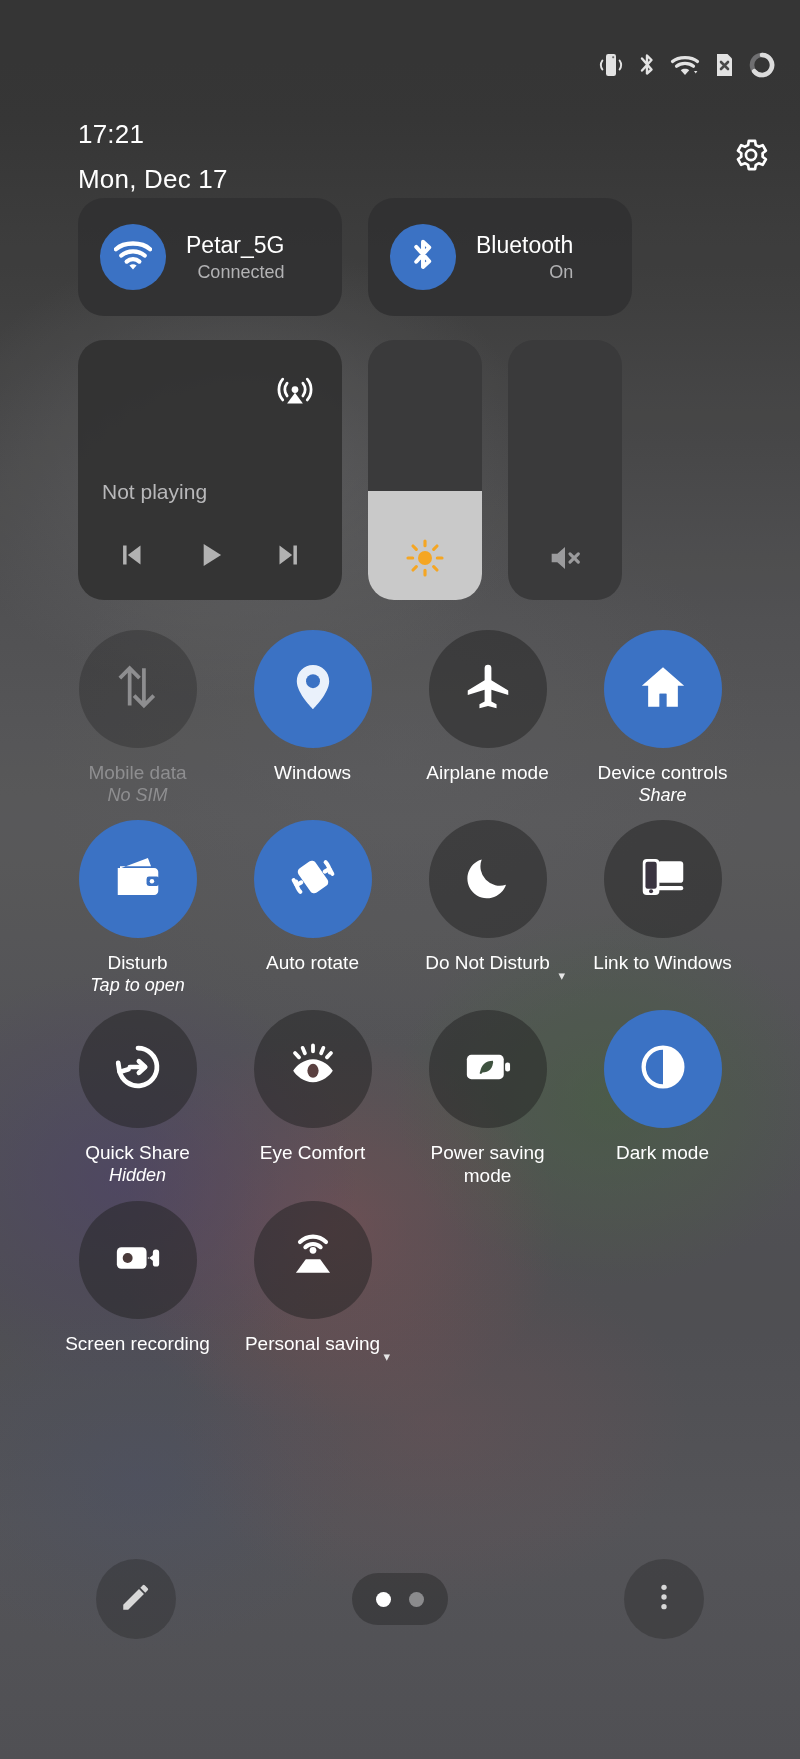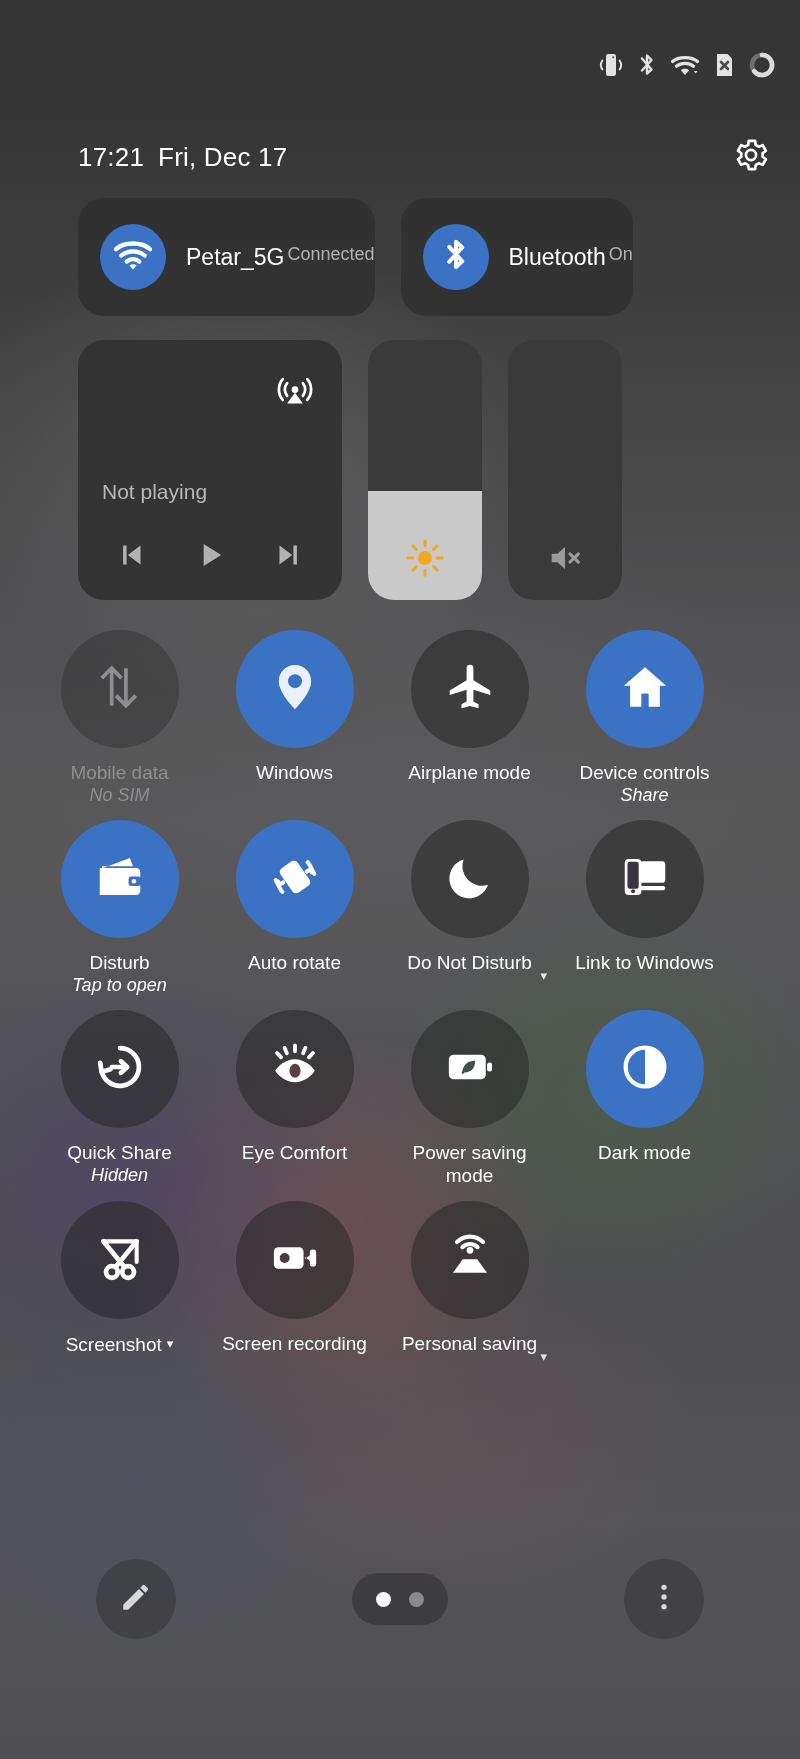--- a/index.html
+++ b/index.html
@@ -39,42 +39,42 @@
     display: flex; align-items: center; justify-content: flex-end;
     padding-right: 24px; gap: 12px;
   }
   .sb-icon { display: flex; align-items: center; justify-content: center; }
 
   
   #header {
     position: absolute; top: 128px; left: 0; right: 0; height: 58px;
     display: flex; align-items: center; padding: 0 26px 0 78px;
   }
-  #clock-wrap { display: flex; align-items: baseline; gap: 14px; }
+  #clock-wrap { display: flex; align-items: baseline; gap: 14px; flex-direction: column; }
   #clock-time, #clock-date {
     color: #ffffff; font-size: 26px; letter-spacing: .2px;
   }
   #header-spacer { flex: 1; }
   #settings-btn { width: 46px; height: 46px; display:flex; align-items:center; justify-content:center; cursor:pointer; }
 
   
   #conn-row {
     position: absolute; top: 198px; left: 78px; width: 554px; height: 118px;
     display: flex; gap: 26px;
   }
   .conn-card {
     flex: 1; border-radius: 26px; background: rgba(49,49,50,0.92);
     display: flex; align-items: center; padding-left: 22px; gap: 20px; cursor: pointer;
   }
   .conn-circle {
     width: 66px; height: 66px; border-radius: 50%;
     background: #3b72c4; display: flex; align-items: center; justify-content: center;
     flex: 0 0 66px;
   }
-  .conn-text { display: flex; flex-direction: row; gap: 3px; overflow: hidden; }
+  .conn-text { display: flex; flex-direction: column; gap: 3px; overflow: hidden; align-items: flex-end; }
   .conn-title { color: #fff; font-size: 23px; white-space: nowrap; }
   .conn-sub { color: #b2b2b4; font-size: 18px; white-space: nowrap; }
 
   
   #media-row {
     position: absolute; top: 340px; left: 78px; width: 554px; height: 260px;
     display: flex; gap: 26px;
   }
   #media-card {
     width: 264px; border-radius: 26px; background: rgba(49,49,50,0.93);
@@ -99,21 +99,21 @@
     position: absolute; left: 0; right: 0; bottom: 0;
     background: #c9c9c9;
   }
   .slider-glyph {
     position: absolute; left: 0; right: 0; bottom: 22px;
     display: flex; align-items: center; justify-content: center;
   }
 
   
   #tiles {
-    position: absolute; top: 630px; left: 32px; width: 700px;
+    position: absolute; top: 630px; left: 50px; width: 700px;
     display: grid; grid-template-columns: repeat(4, 1fr); row-gap: 8px;
   }
   .tile {
     display: flex; flex-direction: column; align-items: center;
     cursor: pointer; position: relative; padding-bottom: 6px;
   }
   .tile-circle {
     width: 118px; height: 118px; border-radius: 50%;
     display: flex; align-items: center; justify-content: center;
     background: rgba(34,34,34,0.50);
@@ -198,21 +198,21 @@
       <svg width="28" height="28" viewBox="0 0 28 28">
         <circle cx="14" cy="14" r="10" fill="none" stroke="#6f6f71" stroke-width="4.6"></circle>
         <path d="M14 4 A10 10 0 1 1 6.2 20.2" fill="none" stroke="#dcdcdc" stroke-width="4.6" stroke-linecap="round"></path>
       </svg>
     </span>
   </div>
 
   <div id="header">
     <div id="clock-wrap">
       <span id="clock-time">17:21</span>
-      <span id="clock-date">Fri, Dec 17</span>
+      <span id="clock-date">Mon, Dec 17</span>
     </div>
     <div id="header-spacer"></div>
     <div id="settings-btn">
       <span>
         <svg width="38" height="38" viewBox="0 0 24 24">
           <path fill="none" stroke="#ffffff" stroke-width="1.7" d="M12 15.2a3.2 3.2 0 1 0 0-6.4 3.2 3.2 0 0 0 0 6.4z"></path>
           <path fill="none" stroke="#ffffff" stroke-width="1.7" stroke-linejoin="round" d="M19.3 13.1a7.6 7.6 0 0 0 .06-1.1 7.6 7.6 0 0 0-.07-1.1l2.1-1.6-2-3.5-2.5 1a7.6 7.6 0 0 0-1.9-1.1l-.4-2.6h-4l-.4 2.6c-.7.27-1.33.64-1.9 1.1l-2.5-1-2 3.5 2.1 1.6a7.6 7.6 0 0 0 0 2.2l-2.1 1.6 2 3.5 2.5-1c.57.46 1.2.83 1.9 1.1l.4 2.6h4l.4-2.6c.7-.27 1.33-.64 1.9-1.1l2.5 1 2-3.5z"></path>
         </svg>
       </span>
     </div>
@@ -429,31 +429,20 @@
           <span><svg width="54" height="54" viewBox="0 0 24 24">
               <circle cx="12" cy="12" r="8.6" fill="none" stroke="#fff" stroke-width="1.9"></circle>
               <path d="M12 3.4a8.6 8.6 0 0 1 0 17.2z" fill="#fff"></path>
             </svg></span>
         </div>
         <div class="tile-label">Dark mode</div>
       </div>
       <div class="tile">
         <div class="tile-circle">
           <span><svg width="54" height="54" viewBox="0 0 24 24">
-              <path d="M4.6 4.6h14.8v9.2" stroke="#fff" stroke-width="1.8" fill="none" stroke-linecap="round" stroke-linejoin="round"></path>
-              <path d="M4.6 4.6 L13.6 15.6 M19.4 4.6 L10.4 15.6" stroke="#fff" stroke-width="2.1" stroke-linecap="round"></path>
-              <circle cx="8.4" cy="18.2" r="2.6" fill="none" stroke="#fff" stroke-width="2.1"></circle>
-              <circle cx="15.6" cy="18.2" r="2.6" fill="none" stroke="#fff" stroke-width="2.1"></circle>
-            </svg></span>
-        </div>
-        <div class="tile-label">Screenshot<span class="tile-caret-inline">▾</span></div>
-      </div>
-      <div class="tile">
-        <div class="tile-circle">
-          <span><svg width="54" height="54" viewBox="0 0 24 24">
               <rect x="2.6" y="7.2" width="13.2" height="9.6" rx="2" fill="#fff"></rect>
               <circle cx="7.4" cy="12" r="2.2" fill="#4a3a3a"></circle>
               <path d="M16.4 12.4l4.8-3.6v6.4l-4.8-3.6z" fill="#fff"></path>
               <rect x="18.6" y="8.2" width="2.8" height="7.6" rx="1.3" fill="#fff"></rect>
             </svg></span>
         </div>
         <div class="tile-label">Screen recording</div>
       </div>
       <div class="tile">
         <div class="tile-circle">

